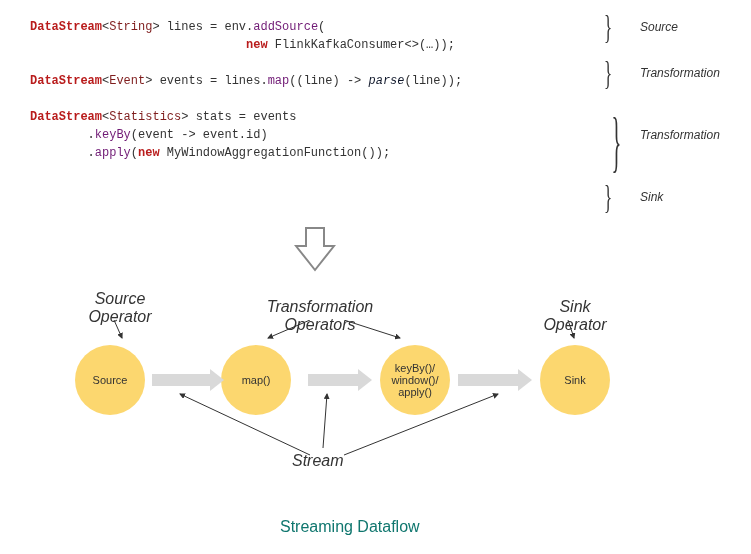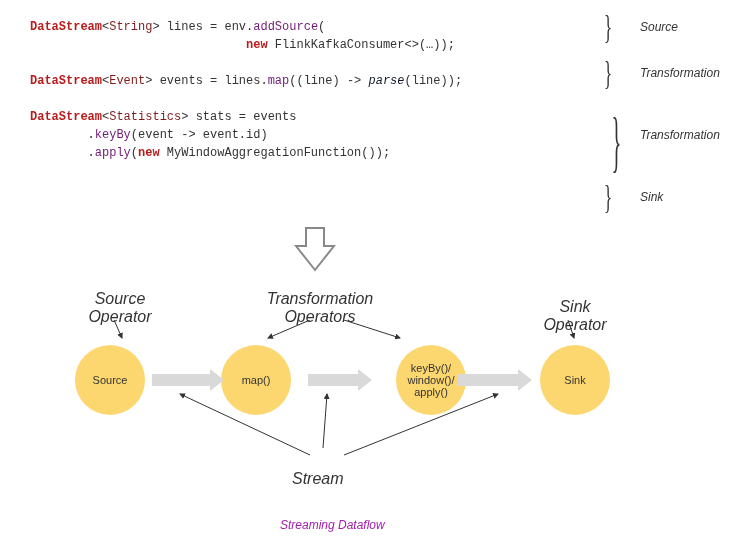--- a/index.html
+++ b/index.html
@@ -73,21 +73,21 @@
   .lbrace-v {
     position:absolute;
     font-size: 460px;
     color:#333;
     font-family: Georgia, serif;
     transform: rotate(90deg) scaleX(0.12) scaleY(1.25);
     transform-origin: left top;
   }
   .dflow-label {
     position:absolute;
-    font-style: italic; font-size: 12px; color:#a21caf;
+    font-size: 16px; color:#0f766e;
   }
 </style>
 </head>
 <body>
 
 <div class="code-area">
   <div class="line"><span class="kw1">DataStream</span>&lt;<span class="type">String</span>&gt;<span> lines = env.</span><span class="method">addSource</span><span>(</span></div>
   <div class="line"><span>                              </span><span class="kw1">new</span><span> FlinkKafkaConsumer&lt;&gt;(…));</span></div>
   <div class="line"> </div>
   <div class="line"><span class="kw1">DataStream</span>&lt;<span class="type">Event</span>&gt;<span> events = lines.</span><span class="method">map</span><span>((line) -&gt; </span><span class="ital">parse</span><span>(line));</span></div>
@@ -111,21 +111,21 @@
 </div>
 
 <svg class="big-arrow" viewBox="0 0 42 46">
   <path d="M12 2 H30 V20 H40 L21 44 L2 20 H12 Z" fill="#fff" stroke="#888" stroke-width="2"></path>
 </svg>
 
 <div class="diagram">
 
   <div class="oplabel" style="left:20px; top:0; width:80px;">Source
 Operator</div>
-  <div class="oplabel" style="left:200px; top:0; width:120px;">Transformation
+  <div class="oplabel" style="left:200px; top:8px; width:120px;">Transformation
 Operators</div>
   <div class="oplabel" style="left:475px; top:0; width:80px;margin-top:8px;">Sink
 Operator</div>
 
   <svg class="thin-arrow" style="left:48px;top:30px;" width="20" height="22">
       <defs>
         <marker id="ah" markerWidth="6" markerHeight="6" refX="5" refY="3" orient="auto">
           <path d="M0,0 L6,3 L0,6 Z" fill="#333"></path>
         </marker>
       </defs>
@@ -140,34 +140,34 @@
   <svg class="thin-arrow" style="left:502px;top:30px;" width="20" height="22">
       <line x1="6" y1="0" x2="12" y2="18" stroke="#333" marker-end="url(#ah)"></line>
     </svg>
 
   <div class="circle" style="left:15px; top:55px;">
       <span>Source</span>
     </div>
   <div class="circle" style="left:161px; top:55px;">
       <span>map()</span>
     </div>
-  <div class="circle" style="left:336px; top:55px;">
+  <div class="circle" style="left:320px; top:55px;">
       <span style="white-space:pre;">keyBy()/
 window()/
 apply()</span>
     </div>
   <div class="circle" style="left:480px; top:55px;">
       <span>Sink</span>
     </div>
 
   <div class="flowarrow" style="left:92px; top:84px; width:60px;"></div>
   <div class="flowarrow" style="left:248px; top:84px; width:52px;"></div>
   <div class="flowarrow" style="left:398px; top:84px; width:62px;"></div>
 
-  <div class="oplabel" style="left:232px; top:180px;">Stream</div>
+  <div class="oplabel" style="left:232px; top:162px;">Stream</div>
   <svg class="thin-arrow" style="left:100px;top:100px;" width="160" height="70">
       <line x1="150" y1="65" x2="20" y2="4" stroke="#333" marker-end="url(#ah)"></line>
     </svg>
   <svg class="thin-arrow" style="left:255px;top:100px;" width="20" height="62">
       <line x1="8" y1="58" x2="12" y2="4" stroke="#333" marker-end="url(#ah)"></line>
     </svg>
   <svg class="thin-arrow" style="left:280px;top:100px;" width="170" height="70">
       <line x1="4" y1="65" x2="158" y2="4" stroke="#333" marker-end="url(#ah)"></line>
     </svg>
 

